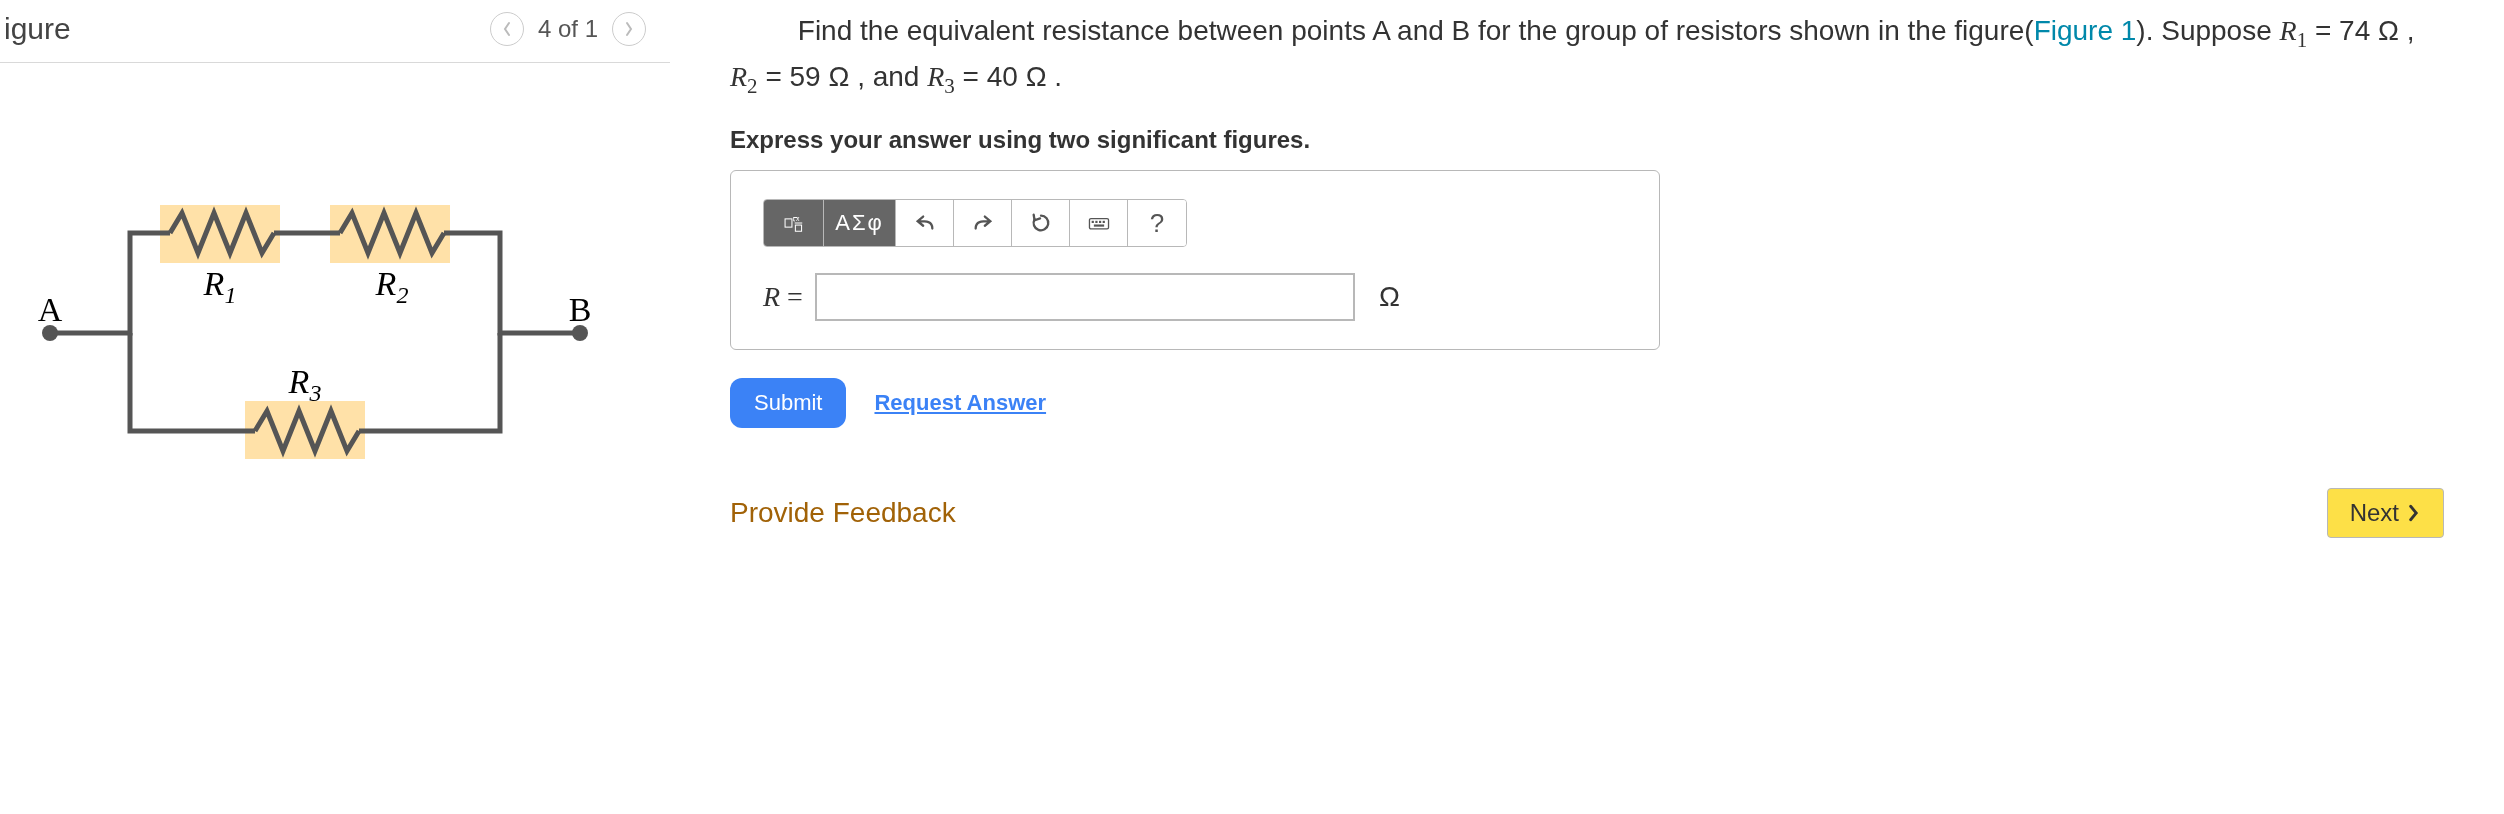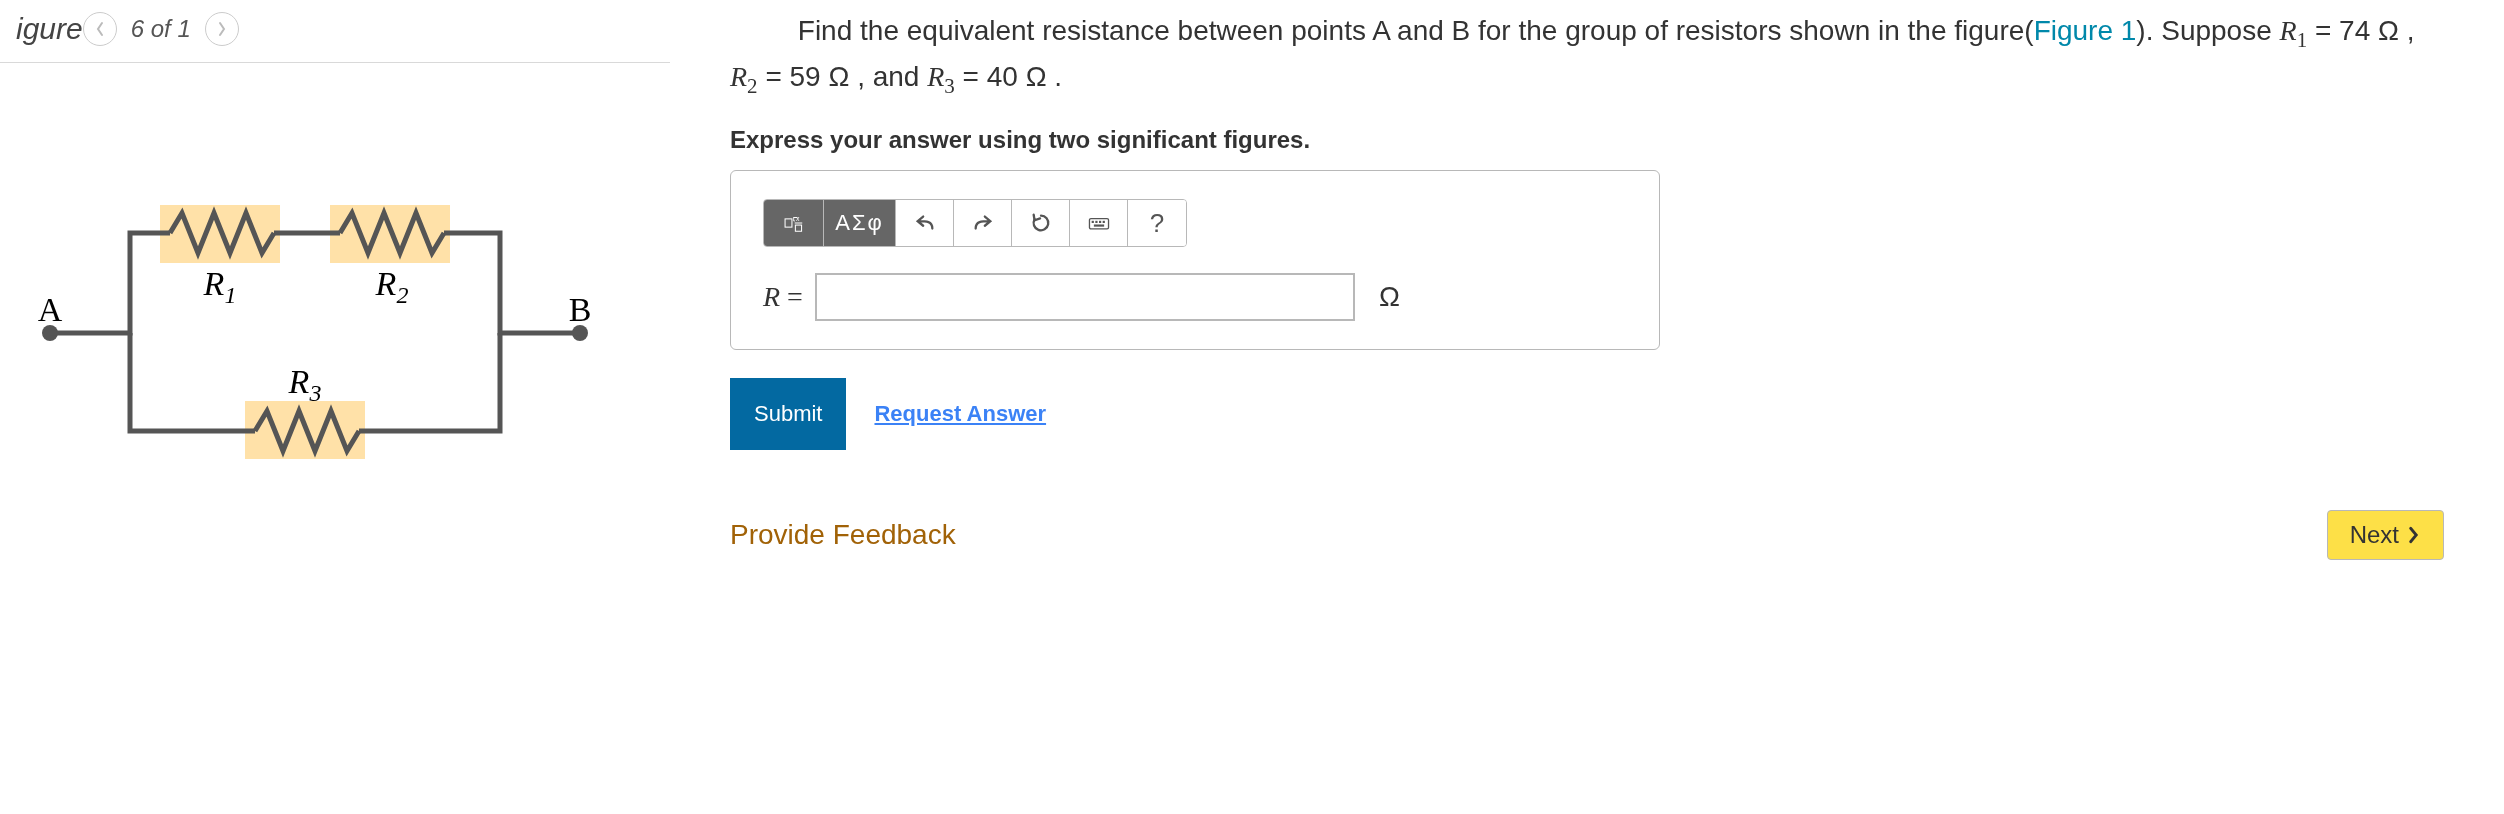--- a/index.html
+++ b/index.html
@@ -13,24 +13,24 @@
     color: #333;
   }
   .left-panel {
     width: 670px;
     flex-shrink: 0;
     padding: 0;
   }
   .figure-header {
     display: flex;
     align-items: center;
-    padding: 12px 24px 16px 16px;
+    justify-content: space-between;
+    padding: 12px 24px 16px 4px;
     border-bottom: 1px solid #d9d9d9;
     margin-bottom: 100px;
-    font-style: italic;
   }
   .figure-title {
     font-size: 30px;
     color: #444;
   }
   .figure-nav {
     display: flex;
     align-items: center;
     gap: 14px;
     font-size: 24px;
@@ -127,26 +127,26 @@
     margin-left: 12px;
   }
 
   .action-row {
     display: flex;
     align-items: center;
     gap: 28px;
     margin-bottom: 60px;
   }
   .submit-btn {
-    background: #0369a1;
+    background: #3b82f6;
     color: #fff;
     border: none;
-    border-radius: 0;
+    border-radius: 12px;
     font-size: 22px;
-    padding: 23px 24px;
+    padding: 12px 24px;
     cursor: pointer;
   }
   .request-link {
     color: #3b82f6;
     font-weight: 700;
     text-decoration: underline;
     font-size: 22px;
     cursor: pointer;
   }
   .footer-row {
@@ -178,21 +178,21 @@
 
 <div class="left-panel">
   <div class="figure-header">
     <span class="figure-title">igure</span>
     <div class="figure-nav">
       <button class="nav-btn">
         <svg viewBox="0 0 10 16">
             <path d="M7 2 L3 8 L7 14" stroke="#bbb" stroke-width="2" fill="none" stroke-linecap="round"></path>
           </svg>
       </button>
-      <span>6 of 1</span>
+      <span>4 of 1</span>
       <button class="nav-btn">
         <svg viewBox="0 0 10 16">
             <path d="M3 2 L7 8 L3 14" stroke="#bbb" stroke-width="2" fill="none" stroke-linecap="round"></path>
           </svg>
       </button>
     </div>
   </div>
 
   <div class="figure-img">
     <svg width="580" height="300" viewBox="0 0 580 300">

